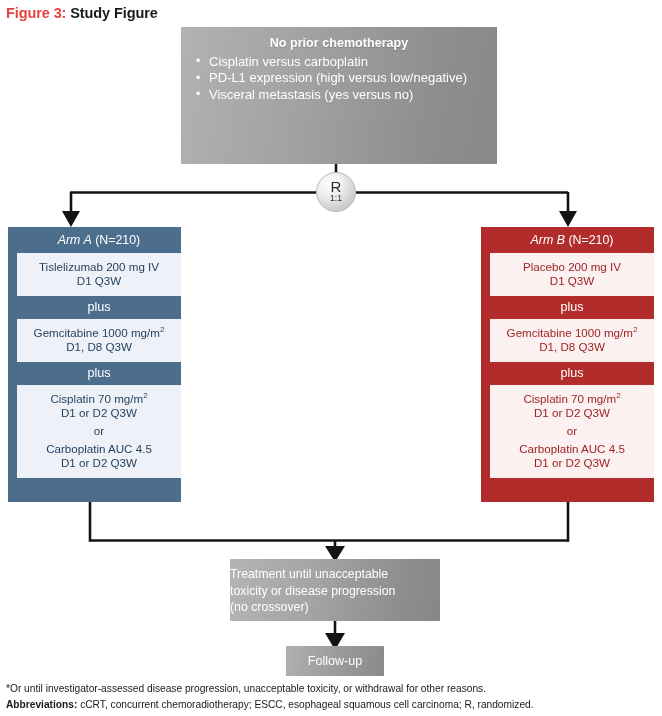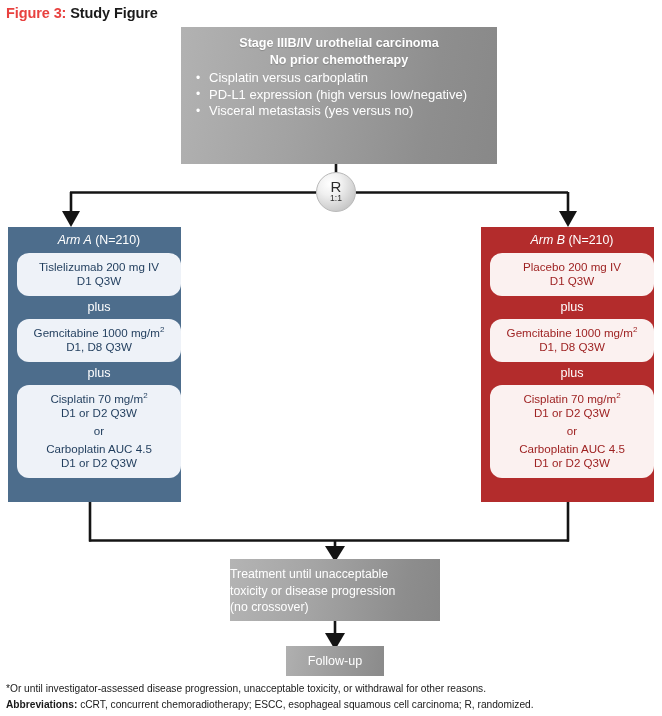--- a/index.html
+++ b/index.html
@@ -136,21 +136,20 @@
   }
   .arm-title i { font-style: italic; }
 
   .drug-box {
     box-sizing: border-box;
     width: 100%;
     text-align: center;
     padding: 7px 4px;
     font-size: 11.6px;
     line-height: 14.4px;
-    border-radius: 12px;
   }
   #arm-a .drug-box { background: #eef2f8; color: #1f3c5c; }
   #arm-b .drug-box { background: #fbf1f0; color: #9e2222; }
 
   .plus-label {
     text-align: center;
     color: #ffffff;
     font-size: 12.6px;
     line-height: 15px;
     padding: 4px 0 4px 0;
@@ -236,21 +235,20 @@
 
     <line x1="335" y1="540" x2="335" y2="547" stroke="#141414" stroke-width="2.6"></line>
     <polygon points="325,546 345,546 335,562" fill="#141414"></polygon>
 
     <line x1="335" y1="621" x2="335" y2="634" stroke="#141414" stroke-width="2.6"></line>
     <polygon points="325,633 345,633 335,650" fill="#141414"></polygon>
   </svg>
 
   <div id="population-box">
     <div class="pop-head">
-      <div>Stage IIIB/IV urothelial carcinoma</div>
       <div>No prior chemotherapy</div>
     </div>
     <ul>
       <li>Cisplatin versus carboplatin</li>
       <li>PD-L1 expression (high versus low/negative)</li>
       <li>Visceral metastasis (yes versus no)</li>
     </ul>
   </div>
 
   <div id="randomization-node">

